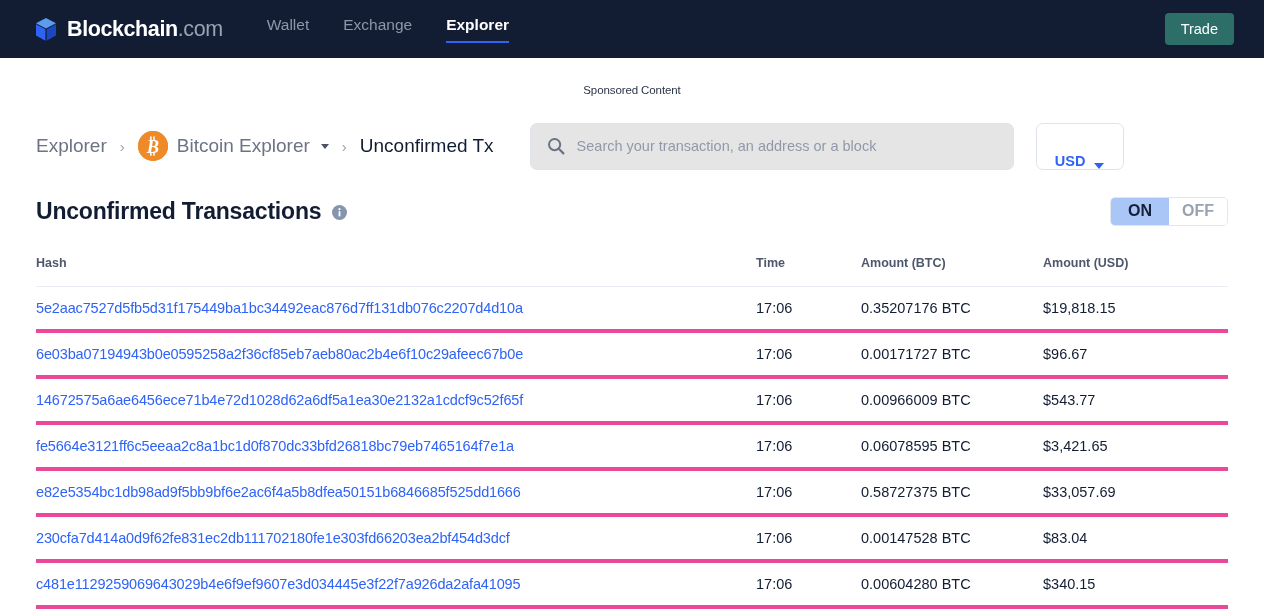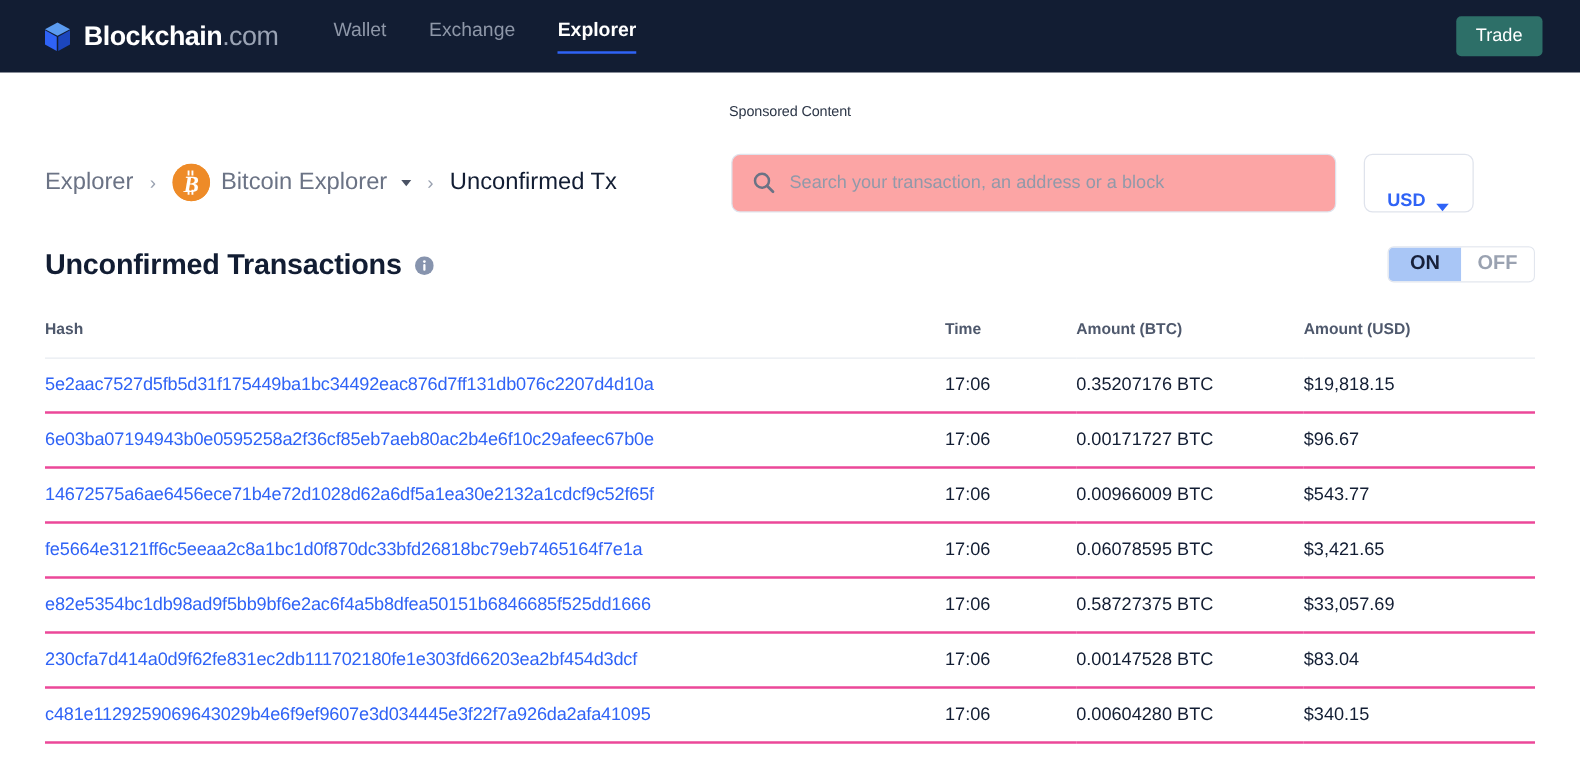--- a/index.html
+++ b/index.html
@@ -130,25 +130,25 @@
   .caret-dn {
     width: 0; height: 0;
     border-left: 4.5px solid transparent;
     border-right: 4.5px solid transparent;
     border-top: 5.5px solid #4a5264;
     margin-left: 2px;
   }
 
   .searchbox {
     flex: 1;
-    margin-left: 91px;
+    margin-left: 36px;
     height: 47px;
     border: 1px solid #dfe3ec;
     border-radius: 7px;
-    background: #fca5a5;
+    background: #e5e5e5;
     display: flex;
     align-items: center;
     padding: 0 16px;
     gap: 12px;
     max-width: 484px;
   }
   .searchbox svg { width: 18px; height: 18px; flex: none; display: block; }
   .searchbox input {
     border: none;
     outline: none;
@@ -236,21 +236,21 @@
     text-align: left;
     font-size: 12.5px;
     font-weight: bold;
     color: #4e586c;
     padding: 0 0 16px 0;
     border-bottom: 1px solid #e8ebf1;
     white-space: nowrap;
   }
   .tbl td {
     padding: 13px 0 13px 0;
-    border-bottom: 2px solid #ec4899;
+    border-bottom: 4px solid #ec4899;
     font-size: 14.5px;
     color: #121d33;
     white-space: nowrap;
     height: 42px;
   }
   .col-hash  { width: 720px; }
   .col-time  { width: 105px; }
   .col-btc   { width: 182px; }
   .col-usd   { width: auto; }
   .hashlink {

